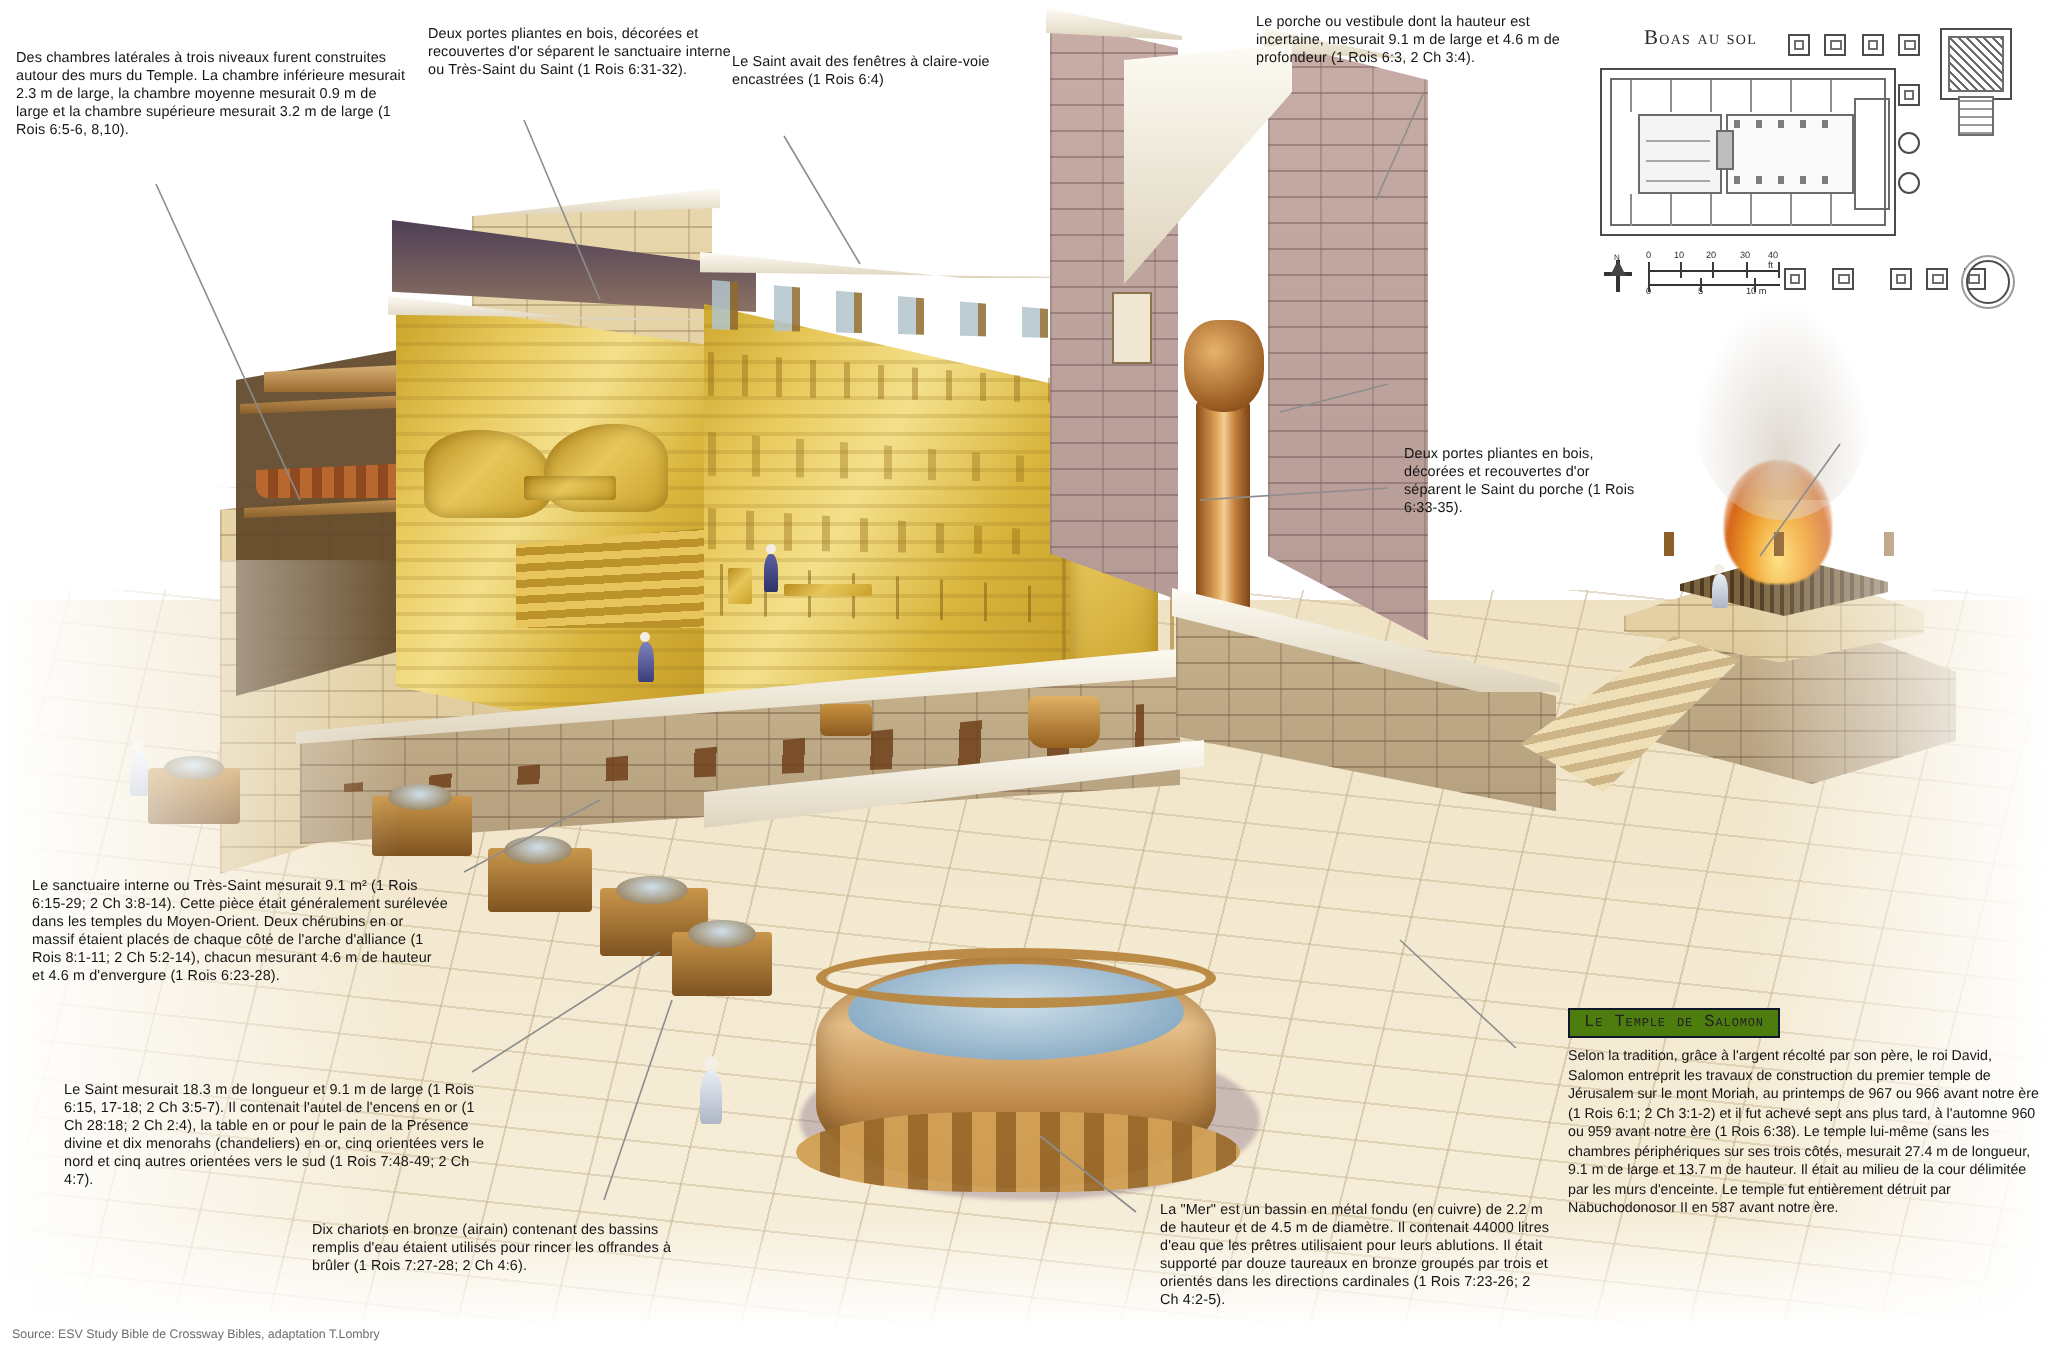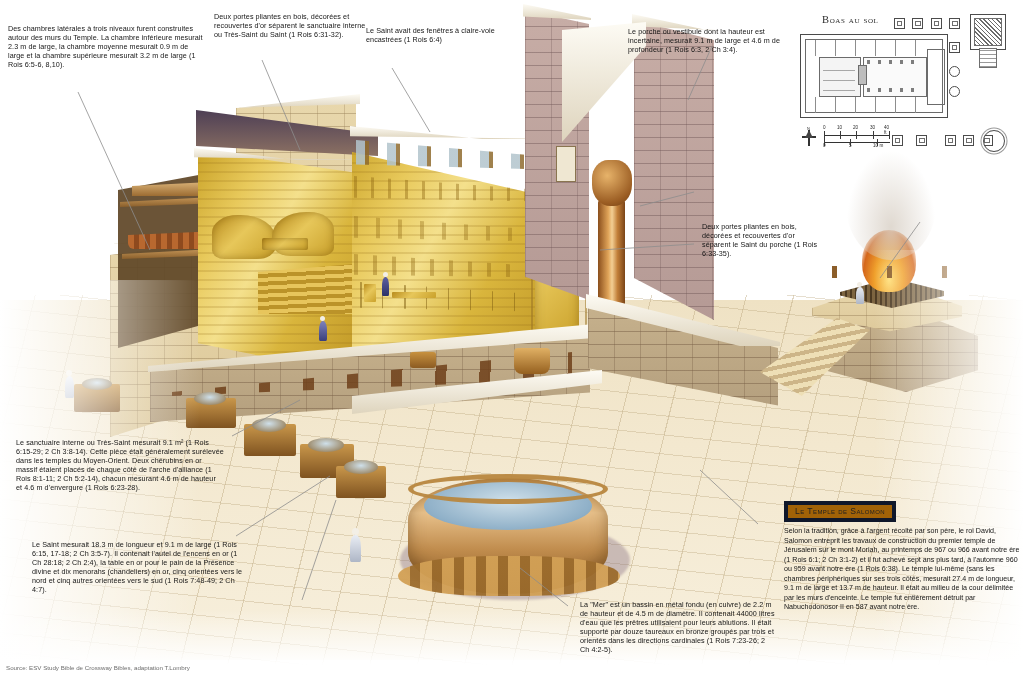--- a/index.html
+++ b/index.html
@@ -76,22 +76,22 @@
   .sq-ico::after{content:"";position:absolute;left:1.6px;top:1.6px;right:1.6px;bottom:1.6px;border:.8px solid #6e6e6e;}
   .compass{position:absolute;left:16px;top:116px;width:14px;height:26px;}
   .scalebar{position:absolute;left:38px;top:120px;width:68px;height:22px;}
   .scale-tick{position:absolute;width:1px;background:#3a3a3a;}
   .scale-lbl{position:absolute;font-size:4.6px;color:#2b2b2b;font-family:"Liberation Sans",sans-serif;}
   .elev-ico{position:absolute;right:6px;top:8px;width:42px;height:56px;}
 
   
   .panel{position:absolute;left:784px;top:500px;width:236px;}
   .panel-title{
-    display:inline-block;background:#a16207;border:4px solid #0f172a;
-    padding:1.5px 7px 2px 7px;font-family:Liberation Sans, sans-serif;
+    display:inline-block;background:#4d7c0f;border:1px solid #0f172a;
+    padding:1.5px 7px 2px 7px;font-family:Liberation Mono, monospace;
     font-variant:small-caps;font-size:8.6px;letter-spacing:.05em;color:#222;
   }
   .panel-body{margin-top:5px;font-size:7.1px;line-height:9.5px;color:#141414;}
   .source{position:absolute;left:6px;top:664px;font-size:6.2px;color:#6d6d6d;}
 
   .fig{position:absolute;}
   .robe{background:linear-gradient(180deg,#e9edf4,#aeb6c6);border-radius:45% 45% 12% 12%;}
   .head{background:#f3efe6;border-radius:50%;}
   .shadow{position:absolute;background:rgba(120,95,120,.35);border-radius:50%;filter:blur(1px);}
 </style>
@@ -313,30 +313,31 @@
       <path d="M758,524 L700,470"></path>
     </g>
   </svg>
 
   <div class="note" style="left:8px;top:24px;width:196px;">Des chambres latérales à trois niveaux furent  construites autour des murs du Temple. La chambre inférieure mesurait 2.3 m de large, la chambre moyenne mesurait 0.9 m de large et la chambre supérieure mesurait 3.2 m de large (1 Rois 6:5-6, 8,10).</div>
 
   <div class="note" style="left:214px;top:12px;width:152px;">Deux portes pliantes en bois, décorées et recouvertes d'or séparent le sanctuaire interne ou Très-Saint du Saint (1 Rois 6:31-32).</div>
 
   <div class="note" style="left:366px;top:26px;width:150px;">Le Saint avait des fenêtres à claire-voie encastrées (1 Rois 6:4)</div>
 
-  <div class="note" style="left:628px;top:6px;width:156px;margin-top:21px;">Le porche ou vestibule dont la hauteur est incertaine, mesurait 9.1 m de large et 4.6 m de profondeur (1 Rois 6:3, 2 Ch 3:4).</div>
+  <div class="note" style="left:628px;top:6px;width:156px;">Le porche ou vestibule dont la hauteur est incertaine, mesurait 9.1 m de large et 4.6 m de profondeur (1 Rois 6:3, 2 Ch 3:4).</div>
 
 
   <div class="note" style="left:702px;top:222px;width:122px;">Deux portes pliantes en bois, décorées et recouvertes d'or séparent le Saint du porche (1 Rois 6:33-35).</div>
 
 
   <div class="note" style="left:16px;top:438px;width:208px;">Le sanctuaire interne ou Très-Saint mesurait 9.1 m² (1 Rois 6:15-29; 2 Ch 3:8-14). Cette pièce était généralement surélevée dans les temples du Moyen-Orient. Deux chérubins en or massif étaient placés de chaque côté de l'arche d'alliance (1 Rois 8:1-11; 2 Ch 5:2-14), chacun mesurant 4.6 m de hauteur et 4.6 m d'envergure (1 Rois 6:23-28).</div>
 
   <div class="note" style="left:32px;top:540px;width:214px;">Le Saint mesurait 18.3 m de longueur et 9.1 m de large (1 Rois 6:15, 17-18; 2 Ch 3:5-7). Il contenait l'autel de l'encens en or (1 Ch 28:18; 2 Ch 2:4), la table en or pour le  pain de la Présence divine et dix menorahs (chandeliers) en or, cinq orientées vers le nord et cinq autres orientées vers le sud (1 Rois 7:48-49; 2 Ch 4:7).</div>
 
+  <div class="note" style="left:156px;top:610px;width:198px;">Dix chariots en bronze (airain) contenant des bassins remplis d'eau étaient utilisés pour rincer les offrandes à brûler (1 Rois 7:27-28; 2 Ch 4:6).</div>
 
   <div class="note" style="left:580px;top:600px;width:196px;">La "Mer" est un bassin en métal fondu (en cuivre) de 2.2 m de hauteur et de 4.5 m de diamètre. Il contenait 44000 litres d'eau que les prêtres utilisaient pour leurs ablutions. Il était supporté par douze taureaux en bronze groupés par trois et orientés dans les directions cardinales (1 Rois 7:23-26; 2 Ch 4:2-5).</div>
 
   <div class="plan-wrap">
     <div class="plan-title">Boas au sol</div>
 
     <div style="position:absolute;left:108px;top:9px;">
       <span class="sq-ico"></span>
       <span class="sq-ico"></span>
       <span class="sq-ico"></span>

